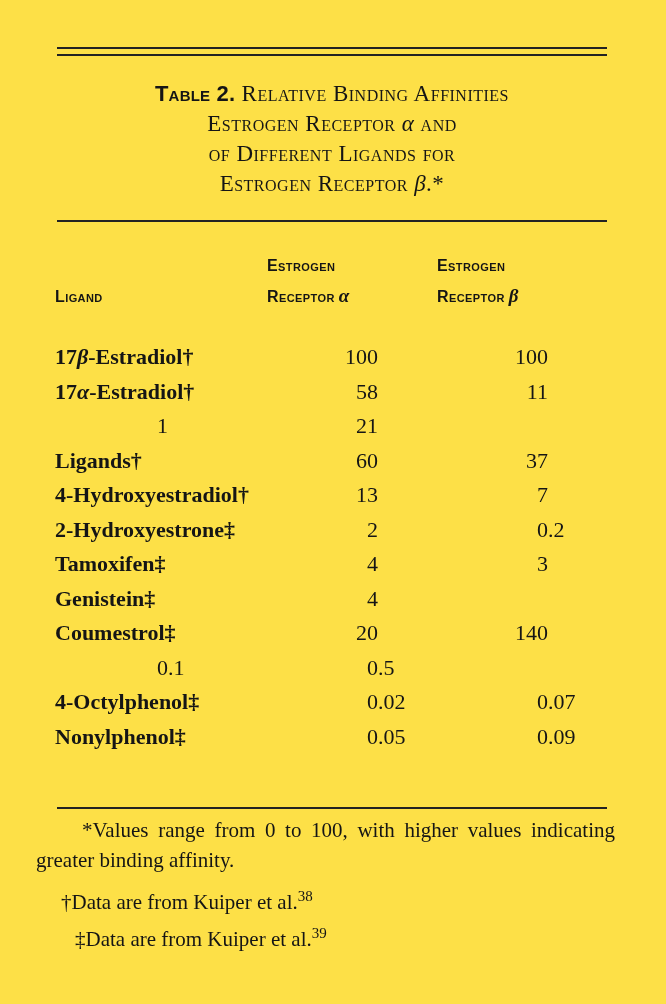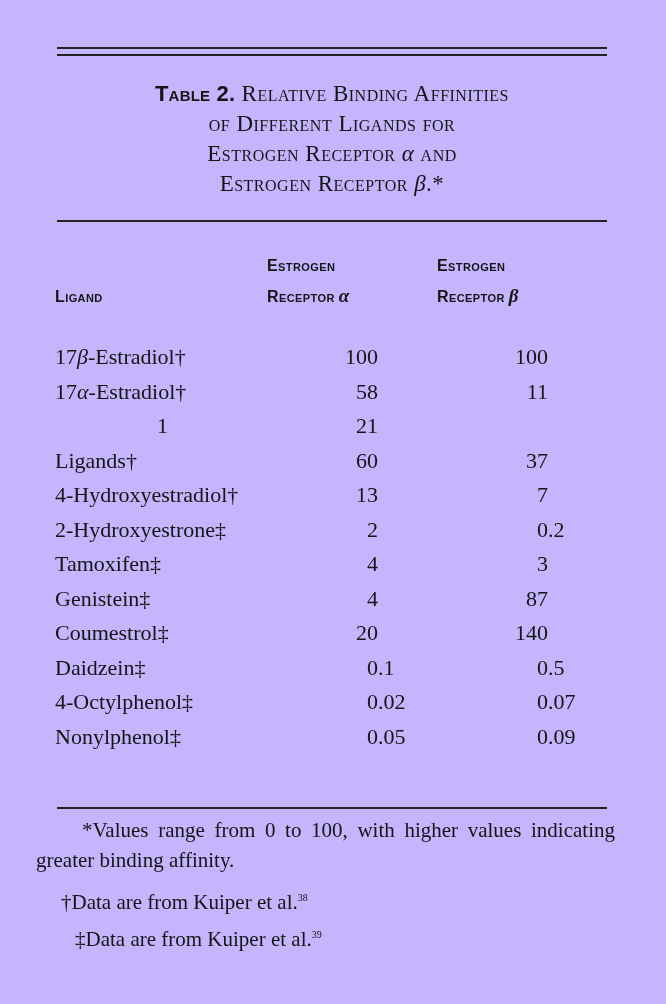--- a/index.html
+++ b/index.html
@@ -1,21 +1,21 @@
 <!DOCTYPE html>
 <html><head>
 <meta charset="utf-8">
 <title>Table 2</title>
 <style>
   html, body { margin: 0; padding: 0; background: #ffffff; }
   #page {
     position: relative;
     width: 666px;
     height: 1004px;
-    background: #c4b5fd;
+    background: #fde047;
     font-family: "Liberation Serif", serif;
     color: #151515;
     overflow: hidden;
   }
 
   
   .rule { position: absolute; left: 57px; width: 550px; }
   .rule-double {
     top: 47px;
     height: 5px;
@@ -72,48 +72,48 @@
     left: 57px; top: 340px; width: 550px;
   }
   .trow {
     display: grid;
     grid-template-columns: 1fr 170px 170px;
     height: 34.5px;
     align-items: center;
     font-size: 22px;
     white-space: nowrap;
   }
-  .cell-ligand { margin-left: -2px; }
+  .cell-ligand { margin-left: -2px; font-weight: bold; }
   .cell-val { white-space: nowrap; }
   .vint { display: inline-block; width: 111px; text-align: right; }
   .vfrac { display: inline-block; }
 
   
   .footnote { font-size: 21px; line-height: 30px; }
   #footnote-general {
     position: absolute;
     left: 36px; top: 815px; width: 579px;
     text-align: justify;
     text-indent: 46px;
   }
   #footnote-dagger  { position: absolute; left: 61px; top: 887px; white-space: nowrap; }
   #footnote-ddagger { position: absolute; left: 75px; top: 924px; white-space: nowrap; }
-  .fn-sup { font-size: 10px; vertical-align: super; line-height: 0; margin-top: 47px; }
+  .fn-sup { font-size: 15px; vertical-align: super; line-height: 0; margin-top: 47px; }
 </style>
 </head>
 <body>
 
 <div id="page">
 
   <div class="rule rule-double"></div>
 
   <div id="table-title">
       <div class="title-line"><span class="title-tag">Table 2.</span> Relative Binding Affinities</div>
+      <div class="title-line">Estrogen Receptor <span class="greek">α</span> and</div>
       <div class="title-line">of Different Ligands for</div>
-      <div class="title-line">Estrogen Receptor <span class="greek">α</span> and</div>
       <div class="title-line">Estrogen Receptor <span class="greek">β</span>.*</div>
     </div>
 
   <div class="rule rule-mid"></div>
 
   <div id="header-row">
     <div class="hcell-ligand">Ligand</div>
     <div class="hcell-val">
       <span>Estrogen</span><br>
       <span>Receptor</span><span class="greek hsym">α</span>
@@ -155,29 +155,27 @@
         <div class="cell-val"><span class="vint">0</span><span class="vfrac">.2</span></div>
       </div>
       <div class="trow">
         <div class="cell-ligand">Tamoxifen‡</div>
         <div class="cell-val"><span class="vint">4</span><span class="vfrac"></span></div>
         <div class="cell-val"><span class="vint">3</span><span class="vfrac"></span></div>
       </div>
       <div class="trow">
         <div class="cell-ligand">Genistein‡</div>
         <div class="cell-val"><span class="vint">4</span><span class="vfrac"></span></div>
-        <div class="cell-val"><span class="vint">87</span><span class="vfrac"></span></div>
       </div>
       <div class="trow">
         <div class="cell-ligand">Coumestrol‡</div>
         <div class="cell-val"><span class="vint">20</span><span class="vfrac"></span></div>
         <div class="cell-val"><span class="vint">140</span><span class="vfrac"></span></div>
       </div>
       <div class="trow">
-        <div class="cell-ligand">Daidzein‡</div>
         <div class="cell-val"><span class="vint">0</span><span class="vfrac">.1</span></div>
         <div class="cell-val"><span class="vint">0</span><span class="vfrac">.5</span></div>
       </div>
       <div class="trow">
         <div class="cell-ligand">4-Octylphenol‡</div>
         <div class="cell-val"><span class="vint">0</span><span class="vfrac">.02</span></div>
         <div class="cell-val"><span class="vint">0</span><span class="vfrac">.07</span></div>
       </div>
       <div class="trow">
         <div class="cell-ligand">Nonylphenol‡</div>

